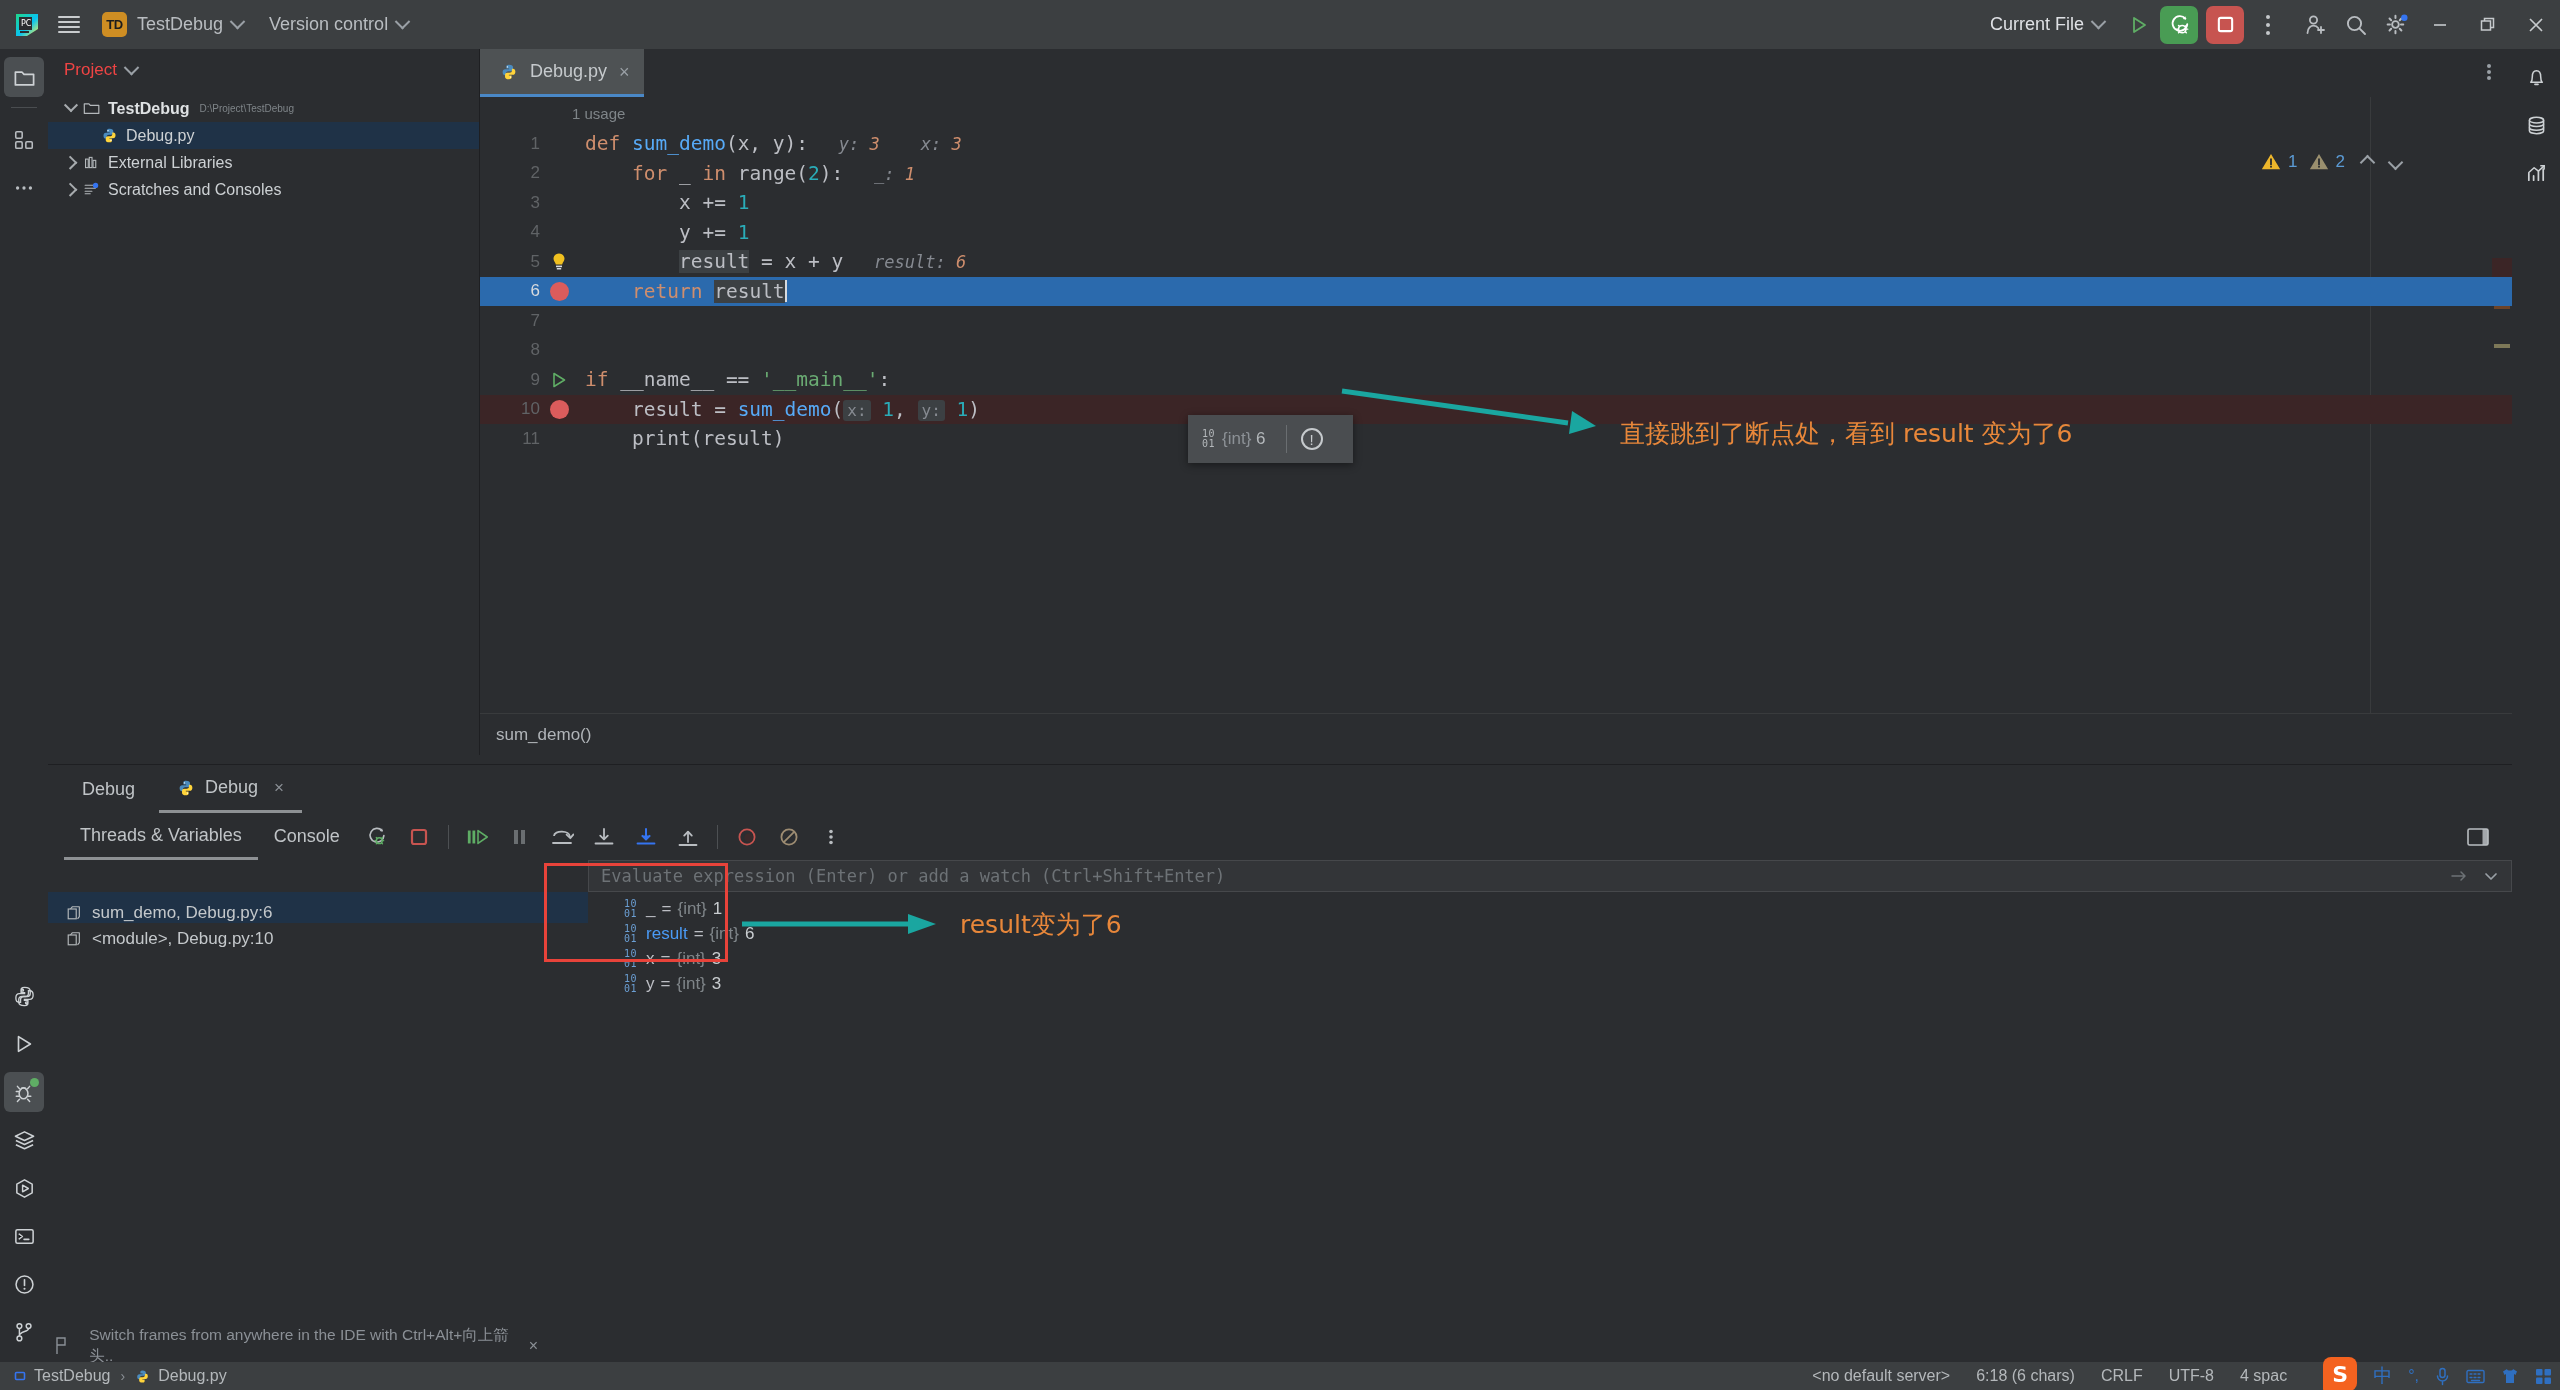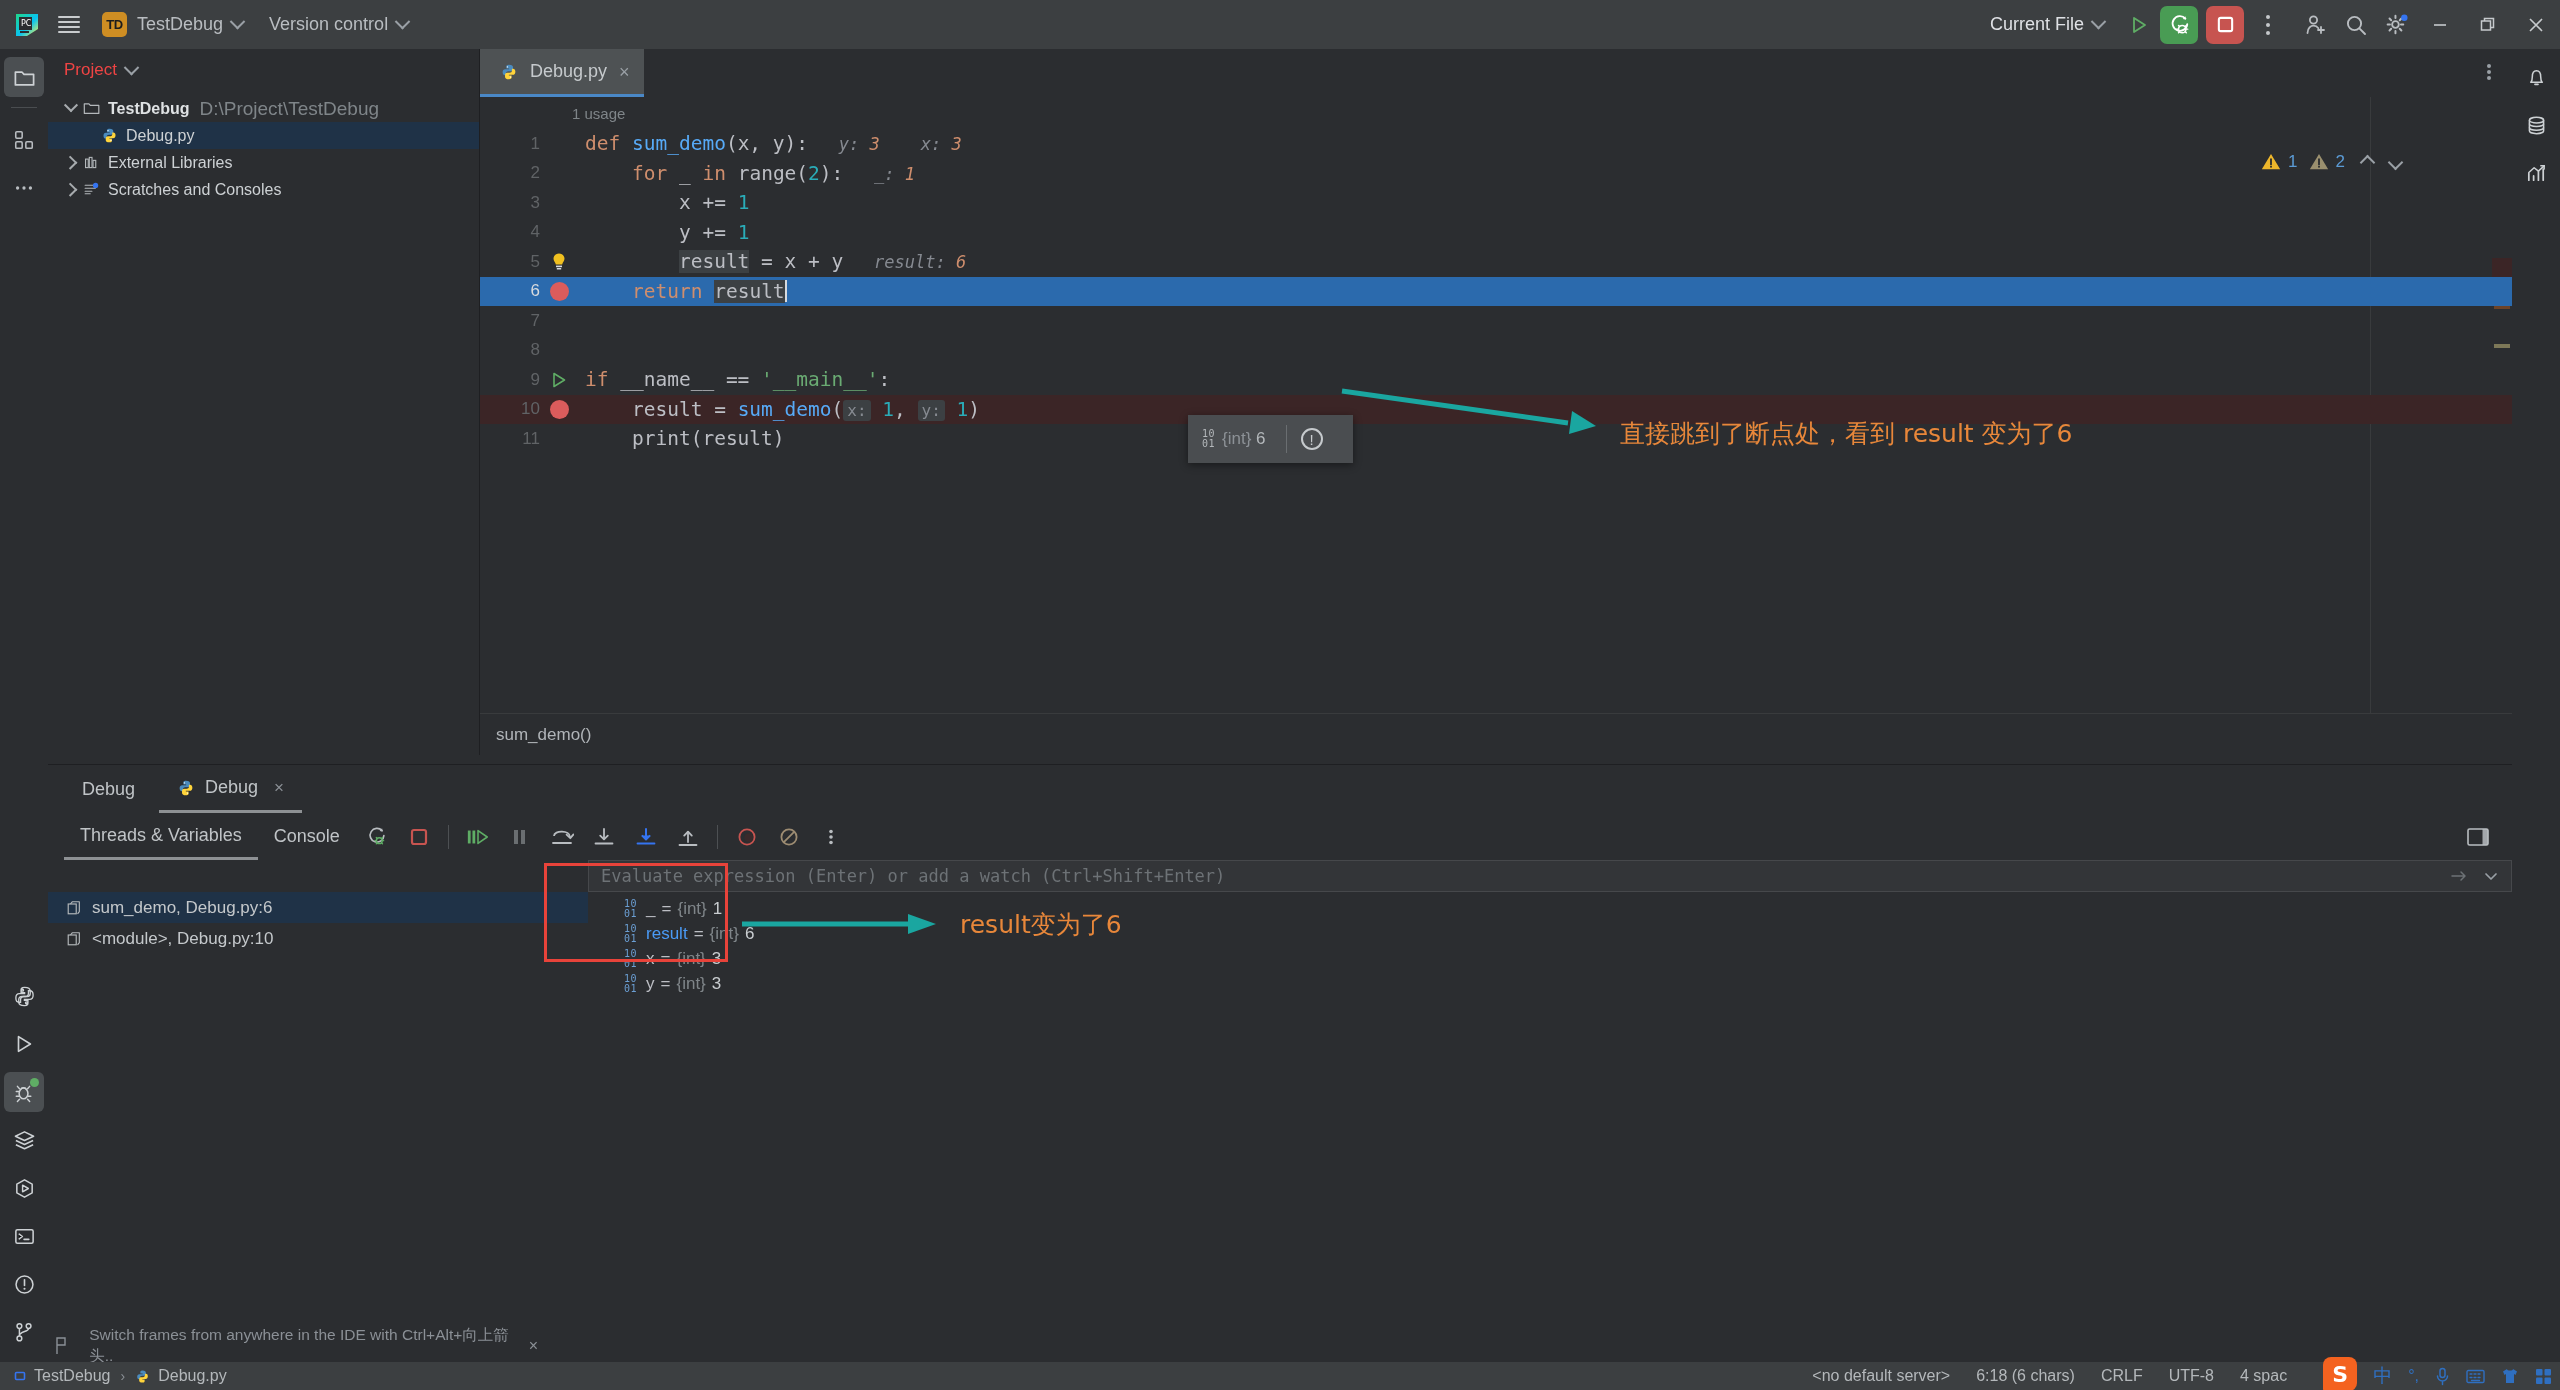--- a/index.html
+++ b/index.html
@@ -65,21 +65,21 @@
   .pp-title { color:#ef4444; font-size:17px; }
   .tree { padding-top:4px; font-size:16px; color:#c4c8cb; }
   .tree-row { display:flex; align-items:center; height:27px; padding-left:14px; cursor:pointer; white-space:nowrap;}
   .tree-row.selected { background:#1f3247; }
   .tw { display:inline-block; width:18px; text-align:center; color:#9aa0a6; font-size:12px; flex:0 0 18px;}
   .tw.arrow-down::after{ content:""; display:inline-block;width:8px;height:8px;border-right:2px solid #a7abae;border-bottom:2px solid #a7abae;transform:rotate(45deg) translate(-2px,-2px);}
   .tw.arrow-right::after{ content:""; display:inline-block;width:8px;height:8px;border-right:2px solid #a7abae;border-bottom:2px solid #a7abae;transform:rotate(-45deg) translate(-1px,0px);}
   .tico { width:22px; display:flex; align-items:center; justify-content:center; margin-right:6px; flex:0 0 22px;}
   .tlabel { color:#cdd1d4; }
   .tlabel.bold { font-weight:bold; color:#dfe2e4;}
-  .tpath { color:#7f8589; margin-left:10px; font-size:19px;}
+  .tpath { color:#7f8589; margin-left:10px; font-size:10px;}
 
   
   .editor-area { position:absolute; left:480px; top:49px; width:2032px; height:706px; background:#2b2d30;}
   .tabs { height:48px; background:#2b2d30; display:flex; align-items:flex-end; position:relative;}
   .tab {
     height:48px; background:#4e5254; display:flex; align-items:center; padding:0 14px 0 20px;
     border-bottom:3px solid #4a88c7; cursor:pointer; gap:12px;
   }
   .tab-label { color:#c6cacd; font-size:18px;}
   .tab-close { color:#9aa0a6; font-size:18px; line-height:1; }
@@ -145,21 +145,21 @@
   .dp-ticon { width:34px;height:34px;display:flex;align-items:center;justify-content:center;margin:0 4px;cursor:pointer;}
   .dp-tsep { width:1px;height:24px;background:#4d5053;margin:0 8px;}
 
   .thread-hdr { position:absolute; left:0; top:95px; width:540px; height:32px; display:flex; align-items:center; padding-left:16px; }
   .th-dot { width:14px;height:14px;border-radius:50%;background:#d47b28;margin-right:10px;}
   .th-name { color:#c4c8cb; font-size:17px;}
   .th-chev { position:absolute; right:18px; width:11px;height:11px;border-right:2px solid #9aa0a6;border-bottom:2px solid #9aa0a6;transform:rotate(45deg);}
 
   .frames { position:absolute; left:0; top:127px; width:540px;}
   .frame-row { height:31px; display:flex; align-items:center; padding-left:16px; cursor:pointer;}
-  .frame-row.selected { background:#1f3247; }
+  .frame-row.selected { background:#1f3247;align-items:flex-end; }
   .frame-ico { width:20px;height:20px;margin-right:8px;display:flex;align-items:center;justify-content:center;}
   .frame-lbl { color:#c4c8cb; font-size:17px; font-family:"Liberation Sans",sans-serif;}
 
   .vars-area { position:absolute; left:540px; top:95px; width:1924px; height:512px; }
   .eval-bar { height:32px; display:flex; align-items:center; background:#333538; border:1px solid #46484b; }
   .eval-ph { color:#6d7276; font-size:17px; font-family:"DejaVu Sans Mono","Liberation Mono",monospace; padding-left:12px;}
   .eval-right { margin-left:auto; display:flex; align-items:center; padding-right:12px; gap:14px;}
 
   .vars-list { position:absolute; left:4px; top:36px; }
   .var-row { height:25px; display:flex; align-items:center; padding-left:32px; }

